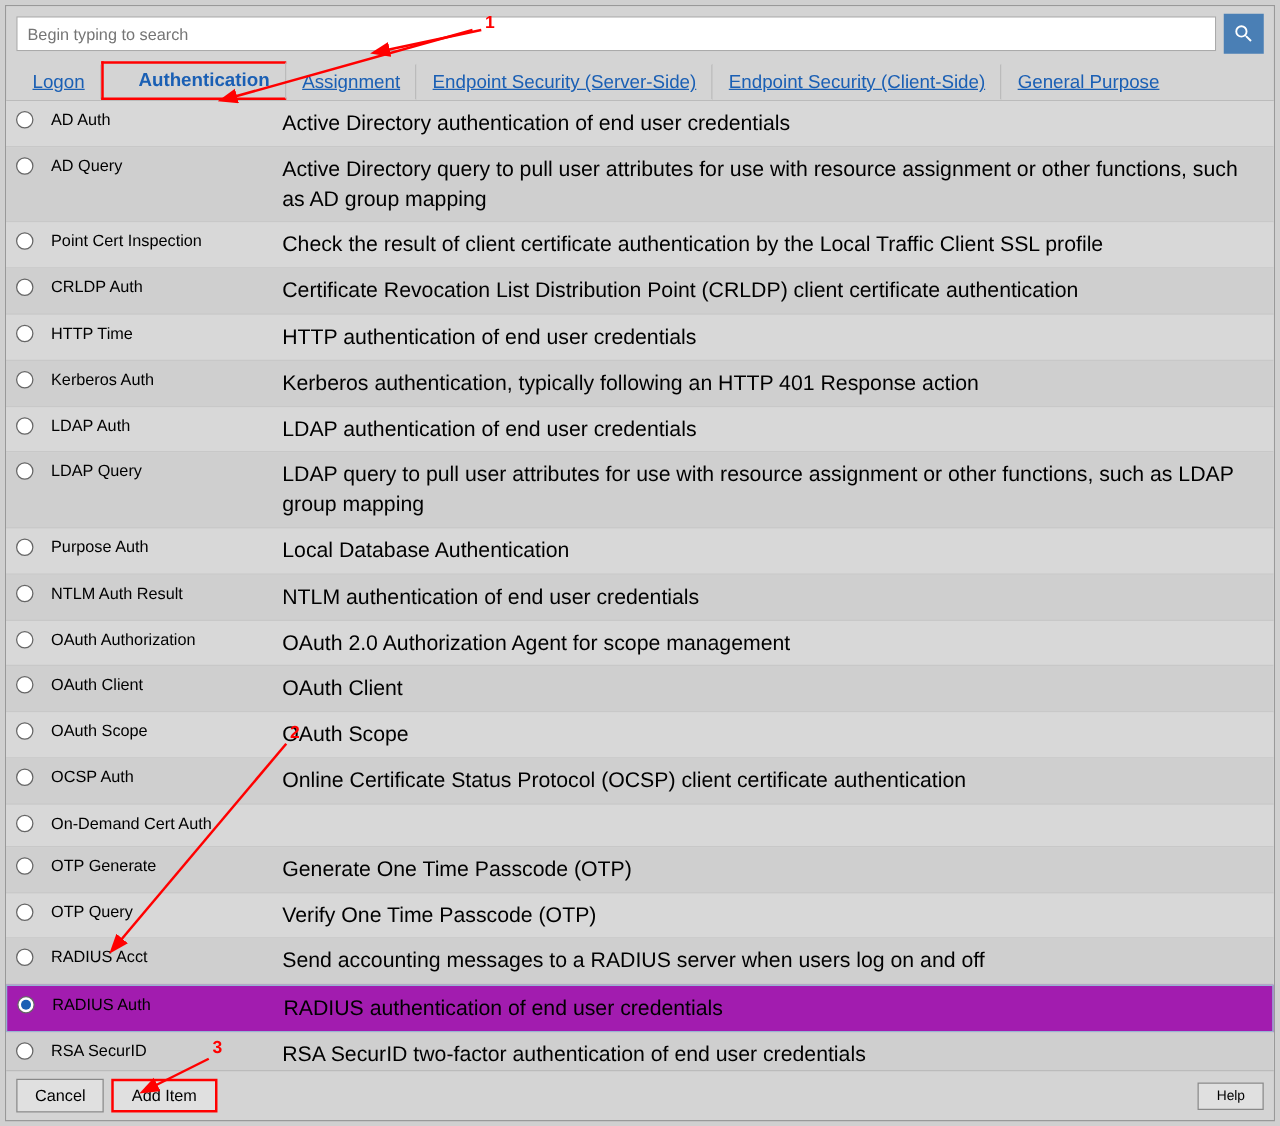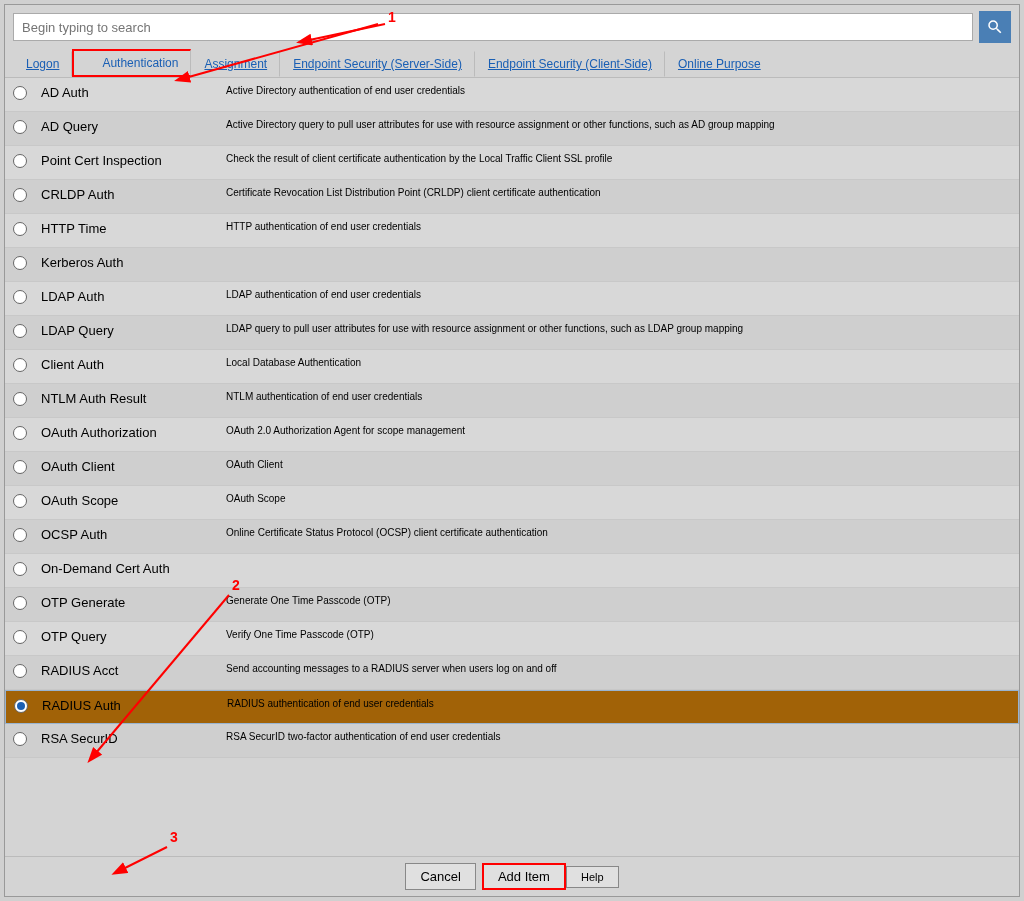--- a/index.html
+++ b/index.html
@@ -53,34 +53,34 @@
     }
     .tabs-bar {
       display: flex;
       align-items: flex-end;
       padding: 0 8px;
       background: #d4d4d4;
       border-bottom: 1px solid #bbb;
     }
     .tab {
       padding: 5px 12px;
-      font-size: 12px;
+      font-size: 15px;
       color: #1a5fb4;
       cursor: pointer;
       border: 1px solid transparent;
       background: transparent;
       text-decoration: underline;
       white-space: nowrap;
     }
     .tab.active {
       border: 2px solid red;
       color: #1a5fb4;
       text-decoration: none;
       background: #d4d4d4;
-      font-weight: normal;
+      font-weight: bold;
       padding-left: 28px;
     }
     .tab:not(:last-child) {
       border-right: 1px solid #bbb;
     }
     .content-area {
       flex: 1;
       overflow-y: scroll;
       background: #d4d4d4;
     }
@@ -89,21 +89,21 @@
       align-items: flex-start;
       padding: 6px 8px;
       border-bottom: 1px solid #c8c8c8;
       background: #d8d8d8;
       min-height: 34px;
     }
     .item-row:nth-child(even) {
       background: #cfcfcf;
     }
     .item-row.selected {
-      background: #a16207;
+      background: #a21caf;
       border: 1px solid #99b4d1;
     }
     .radio-col {
       width: 28px;
       padding-top: 2px;
       flex-shrink: 0;
     }
     .radio-btn {
       width: 14px;
       height: 14px;
@@ -127,27 +127,27 @@
     .name-col {
       width: 185px;
       flex-shrink: 0;
       color: #000;
       font-size: 13px;
       padding-top: 1px;
     }
     .desc-col {
       flex: 1;
       color: #000;
-      font-size: 10px;
+      font-size: 17px;
       line-height: 1.4;
     }
     .footer-bar {
       display: flex;
       align-items: center;
-      justify-content: center;
+      justify-content: space-between;
       padding: 6px 8px;
       background: #d4d4d4;
       border-top: 1px solid #bbb;
     }
     .footer-left {
       display: flex;
       gap: 6px;
     }
     .btn {
       padding: 4px 14px;
@@ -202,21 +202,21 @@
       </svg>
     </button>
   </div>
 
   <div class="tabs-bar">
     <div class="tab">Logon</div>
     <div class="tab active">Authentication</div>
     <div class="tab">Assignment</div>
     <div class="tab">Endpoint Security (Server-Side)</div>
     <div class="tab">Endpoint Security (Client-Side)</div>
-    <div class="tab">Online Purpose</div>
+    <div class="tab">General Purpose</div>
   </div>
 
   <div class="content-area" id="items-container">
   <div class="item-row">
         <div class="radio-col"><div class="radio-btn"></div></div>
         <div class="name-col">AD Auth</div>
         <div class="desc-col">Active Directory authentication of end user credentials</div>
       </div>
       <div class="item-row">
         <div class="radio-col"><div class="radio-btn"></div></div>
@@ -234,34 +234,35 @@
         <div class="desc-col">Certificate Revocation List Distribution Point (CRLDP) client certificate authentication</div>
       </div>
       <div class="item-row">
         <div class="radio-col"><div class="radio-btn"></div></div>
         <div class="name-col">HTTP Time</div>
         <div class="desc-col">HTTP authentication of end user credentials</div>
       </div>
       <div class="item-row">
         <div class="radio-col"><div class="radio-btn"></div></div>
         <div class="name-col">Kerberos Auth</div>
+        <div class="desc-col">Kerberos authentication, typically following an HTTP 401 Response action</div>
       </div>
       <div class="item-row">
         <div class="radio-col"><div class="radio-btn"></div></div>
         <div class="name-col">LDAP Auth</div>
         <div class="desc-col">LDAP authentication of end user credentials</div>
       </div>
       <div class="item-row">
         <div class="radio-col"><div class="radio-btn"></div></div>
         <div class="name-col">LDAP Query</div>
         <div class="desc-col">LDAP query to pull user attributes for use with resource assignment or other functions, such as LDAP group mapping</div>
       </div>
       <div class="item-row">
         <div class="radio-col"><div class="radio-btn"></div></div>
-        <div class="name-col">Client Auth</div>
+        <div class="name-col">Purpose Auth</div>
         <div class="desc-col">Local Database Authentication</div>
       </div>
       <div class="item-row">
         <div class="radio-col"><div class="radio-btn"></div></div>
         <div class="name-col">NTLM Auth Result</div>
         <div class="desc-col">NTLM authentication of end user credentials</div>
       </div>
       <div class="item-row">
         <div class="radio-col"><div class="radio-btn"></div></div>
         <div class="name-col">OAuth Authorization</div>

